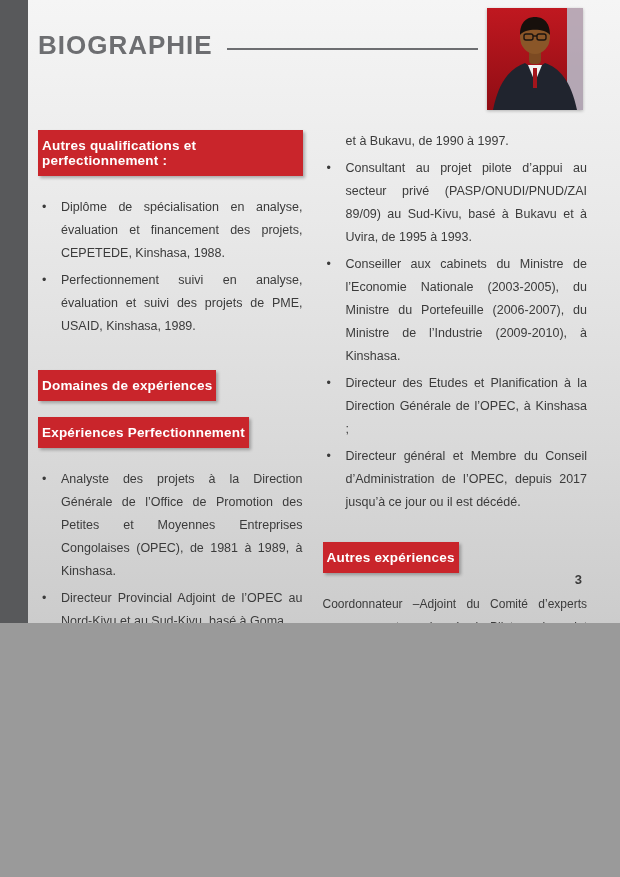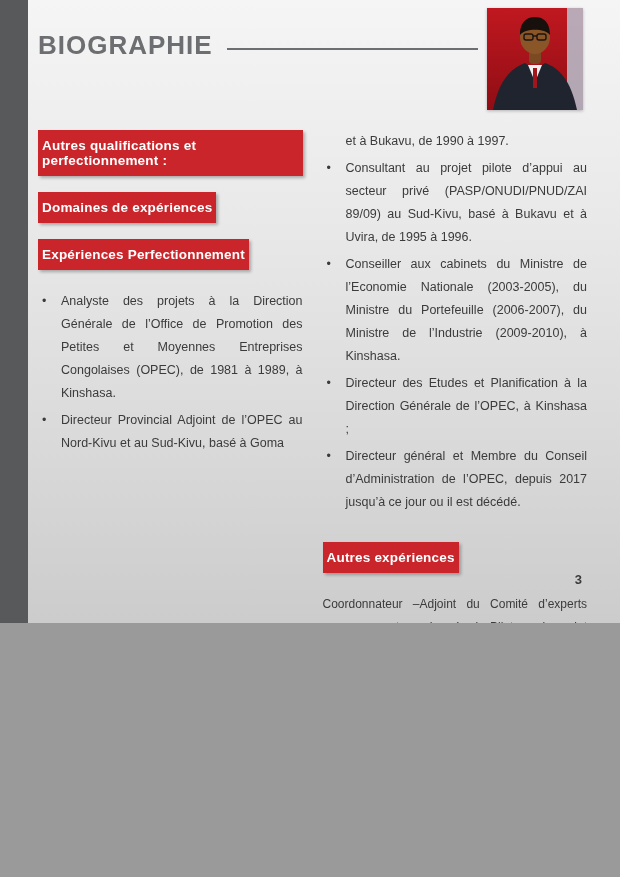--- a/index.html
+++ b/index.html
@@ -132,41 +132,45 @@
       <line x1="46" y1="28" x2="50" y2="28" stroke="#1b140f" stroke-width="1.4"></line>
     </svg>
   </div>
 
   <div class="columns">
 
     <div class="col left-col">
 
       <section class="section">
         <div class="red-heading">Autres qualifications et perfectionnement :</div>
+        <ul class="bullets">
+          <li>Diplôme de spécialisation en analyse, évaluation et financement des projets, CEPETEDE, Kinshasa, 1988.</li>
+          <li>Perfectionnement suivi en analyse, évaluation et suivi des projets de PME, USAID, Kinshasa, 1989.</li>
+        </ul>
       </section>
 
       <section class="section">
         <div class="red-heading">Domaines de expériences</div>
       </section>
 
       <section class="section">
         <div class="red-heading">Expériences Perfectionnement</div>
         <ul class="bullets">
           <li>Analyste des projets à la Direction Générale de l’Office de Promotion des Petites et Moyennes Entreprises Congolaises (OPEC), de 1981 à 1989, à Kinshasa.</li>
           <li>Directeur Provincial Adjoint de l’OPEC au Nord-Kivu et au Sud-Kivu, basé à Goma</li>
         </ul>
       </section>
 
     </div>
 
     <div class="col right-col">
 
       <ul class="bullets flush">
         <li class="no-bullet">et à Bukavu, de 1990 à 1997.</li>
-        <li>Consultant au projet pilote d’appui au secteur privé (PASP/ONUDI/PNUD/ZAI 89/09) au Sud-Kivu, basé à Bukavu et à Uvira, de 1995 à 1996.</li>
+        <li>Consultant au projet pilote d’appui au secteur privé (PASP/ONUDI/PNUD/ZAI 89/09) au Sud-Kivu, basé à Bukavu et à Uvira, de 1995 à 1993.</li>
         <li>Conseiller aux cabinets du Ministre  de l’Economie Nationale (2003-2005), du Ministre du Portefeuille (2006-2007), du Ministre de l’Industrie (2009-2010), à Kinshasa.</li>
         <li>Directeur des Etudes et Planification à la Direction Générale de l’OPEC, à Kinshasa ;</li>
         <li>Directeur général et Membre du Conseil d’Administration de l’OPEC, depuis 2017 jusqu’à ce jour ou il est décédé.</li>
       </ul>
 
       <section class="section">
         <div class="red-heading">Autres expériences</div>
         <p class="paragraph">Coordonnateur –Adjoint du Comité d’experts gouvernementaux chargés de Pilotage du projet de la Cimenterie de la Province Orientale (CIPOR), 2007-2008, à Kinshasa.</p>
       </section>
 

